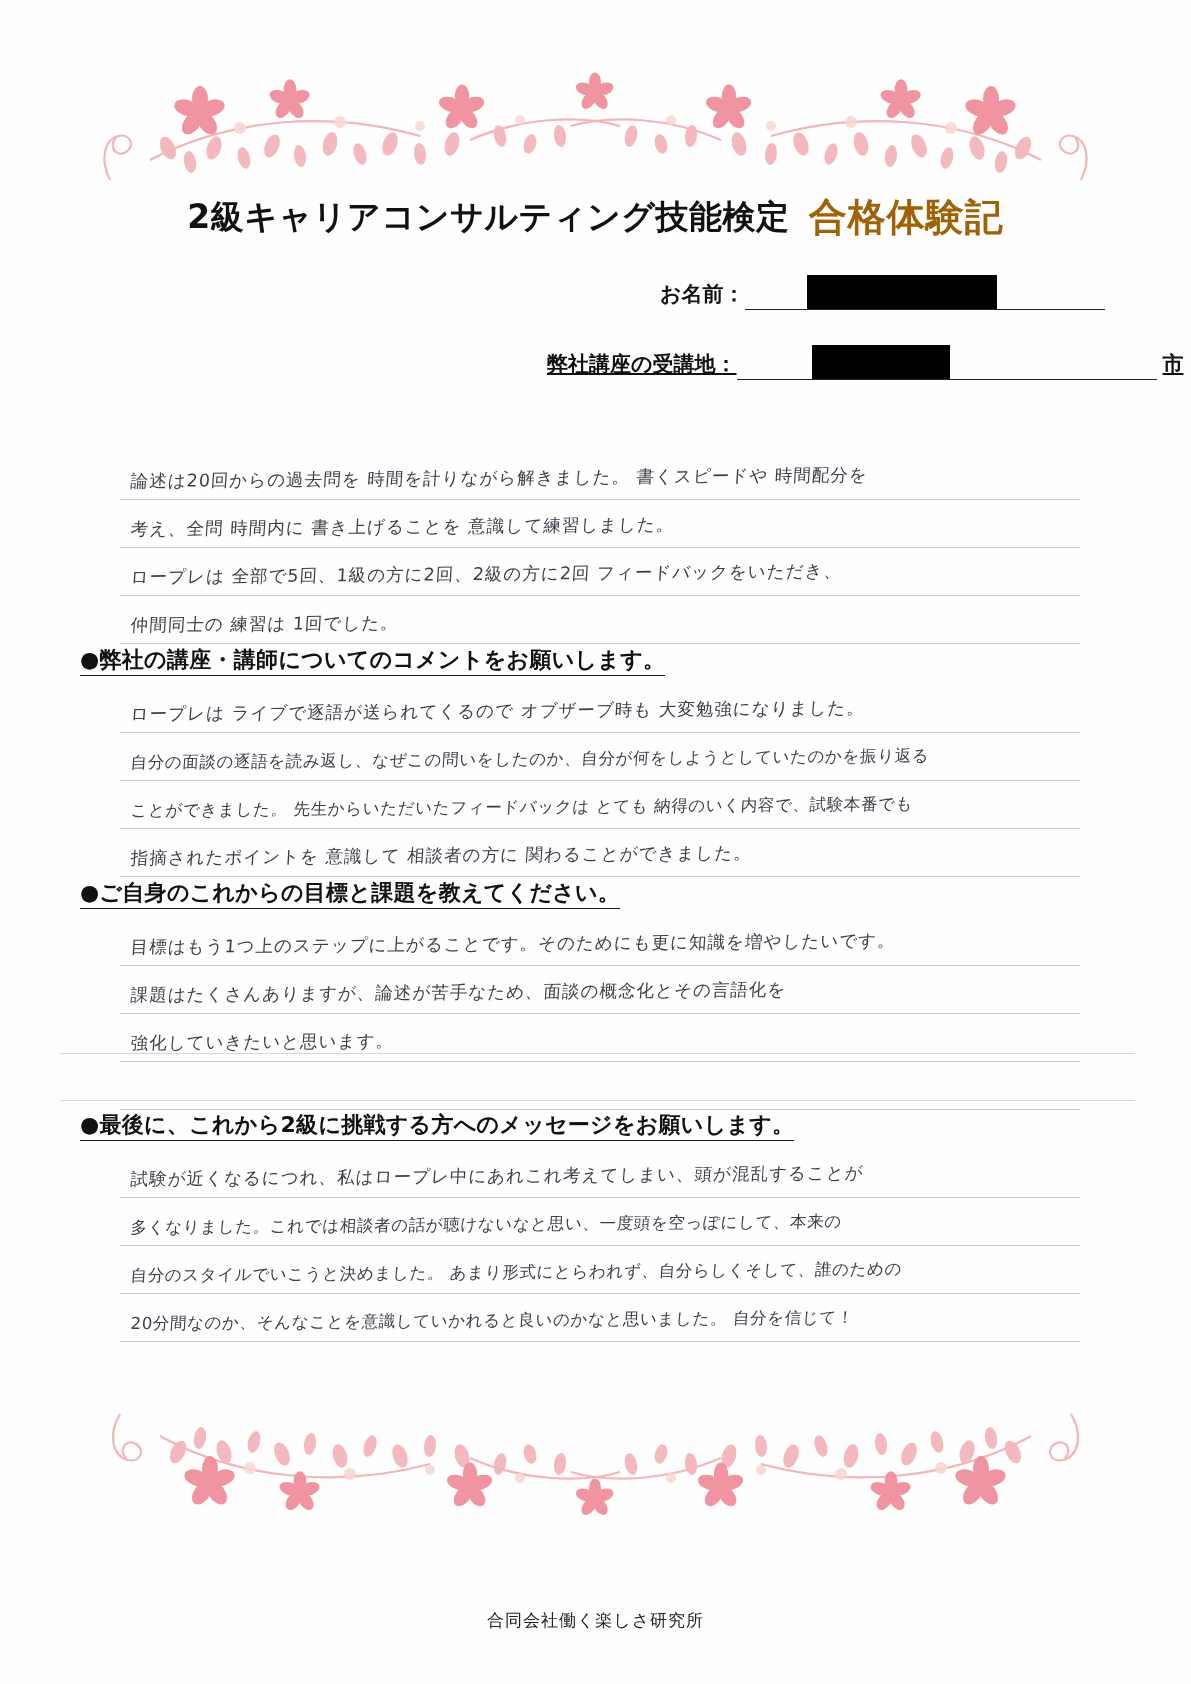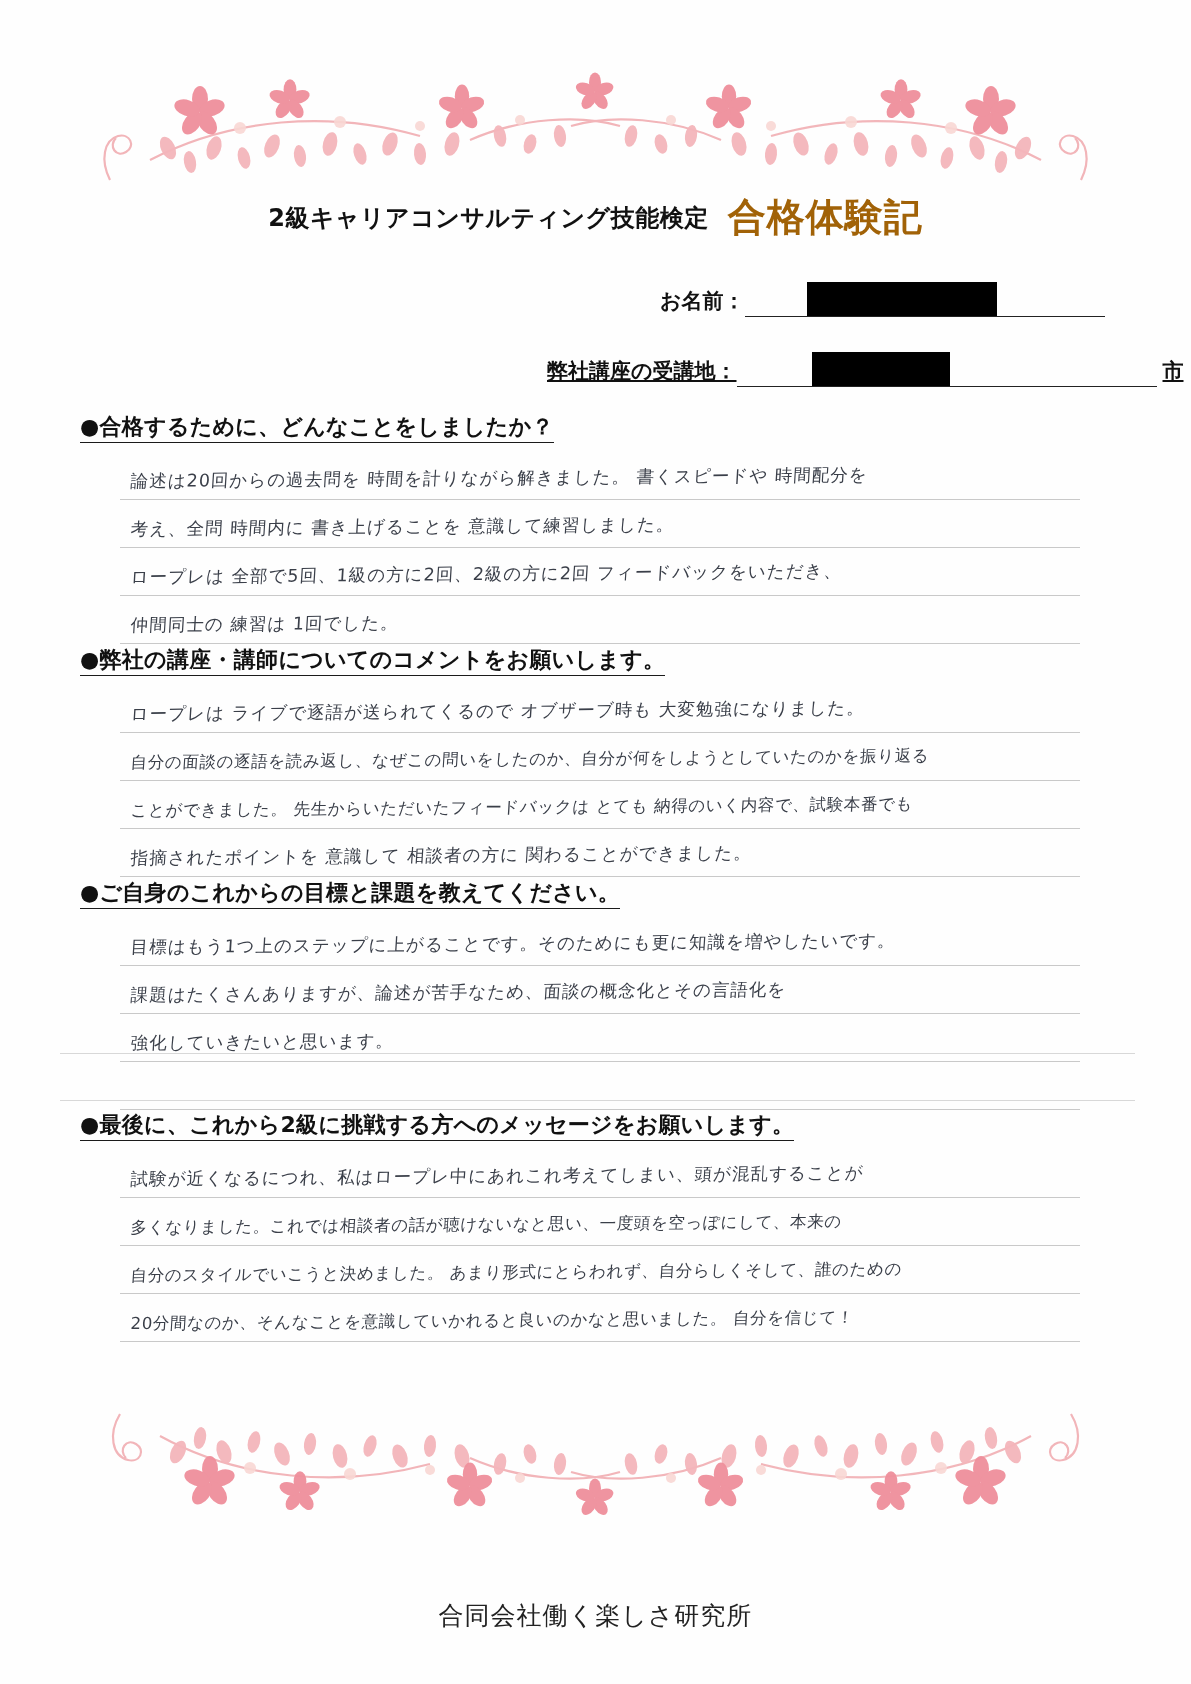--- a/index.html
+++ b/index.html
@@ -35,21 +35,21 @@
 
   
   .title-row {
     position: absolute;
     top: 192px;
     left: 0;
     width: 100%;
     text-align: center;
   }
   .title-main {
-    font-size: 24px;
+    font-size: 33px;
     font-weight: 700;
     letter-spacing: 0.5px;
     color: #111;
     display: inline-block;
     vertical-align: middle;
   }
   .title-accent {
     font-size: 38px;
     font-weight: 800;
     letter-spacing: 1px;
@@ -60,21 +60,20 @@
   }
 
   
   .field {
     position: absolute;
     display: flex;
     align-items: flex-end;
     font-size: 21px;
     font-weight: 700;
     color: #111;
-    margin-top: 7px;
   }
   .field .flabel {
     white-space: nowrap;
     padding-bottom: 2px;
   }
   .field .fline {
     border-bottom: 1.6px solid #222;
     height: 31px;
     display: flex;
     align-items: center;
@@ -151,21 +150,21 @@
     border-bottom: 1px solid #d8d8d8;
   }
 
   
   .footer {
     position: absolute;
     left: 0;
     bottom: 52px;
     width: 100%;
     text-align: center;
-    font-size: 25px;
+    font-size: 17px;
     color: #222;
     letter-spacing: 1px;
   }
 </style>
 </head>
 <body>
 
 <div class="page">
 
   <div class="floral top">
@@ -289,23 +288,20 @@
   </div>
 
   <div class="field" id="field-place">
     <span class="flabel">弊社講座の受講地：</span>
     <span class="fline">
       <span class="redaction"></span>
     </span>
     <span class="suffix">市</span>
   </div>
 
-  <div class="q" style="top:412px;">
-    <span class="qtext">●合格するために、どんなことをしましたか？</span>
-  </div>
   <div class="answer" style="top:452px;">
     <div class="hline">
         <span class="ht small">論述は20回からの過去問を 時間を計りながら解きました。 書くスピードや 時間配分を</span>
       </div>
     <div class="hline">
         <span class="ht small">考え、全問 時間内に 書き上げることを 意識して練習しました。</span>
       </div>
     <div class="hline">
         <span class="ht small">ロープレは 全部で5回、1級の方に2回、2級の方に2回 フィードバックをいただき、</span>
       </div>

